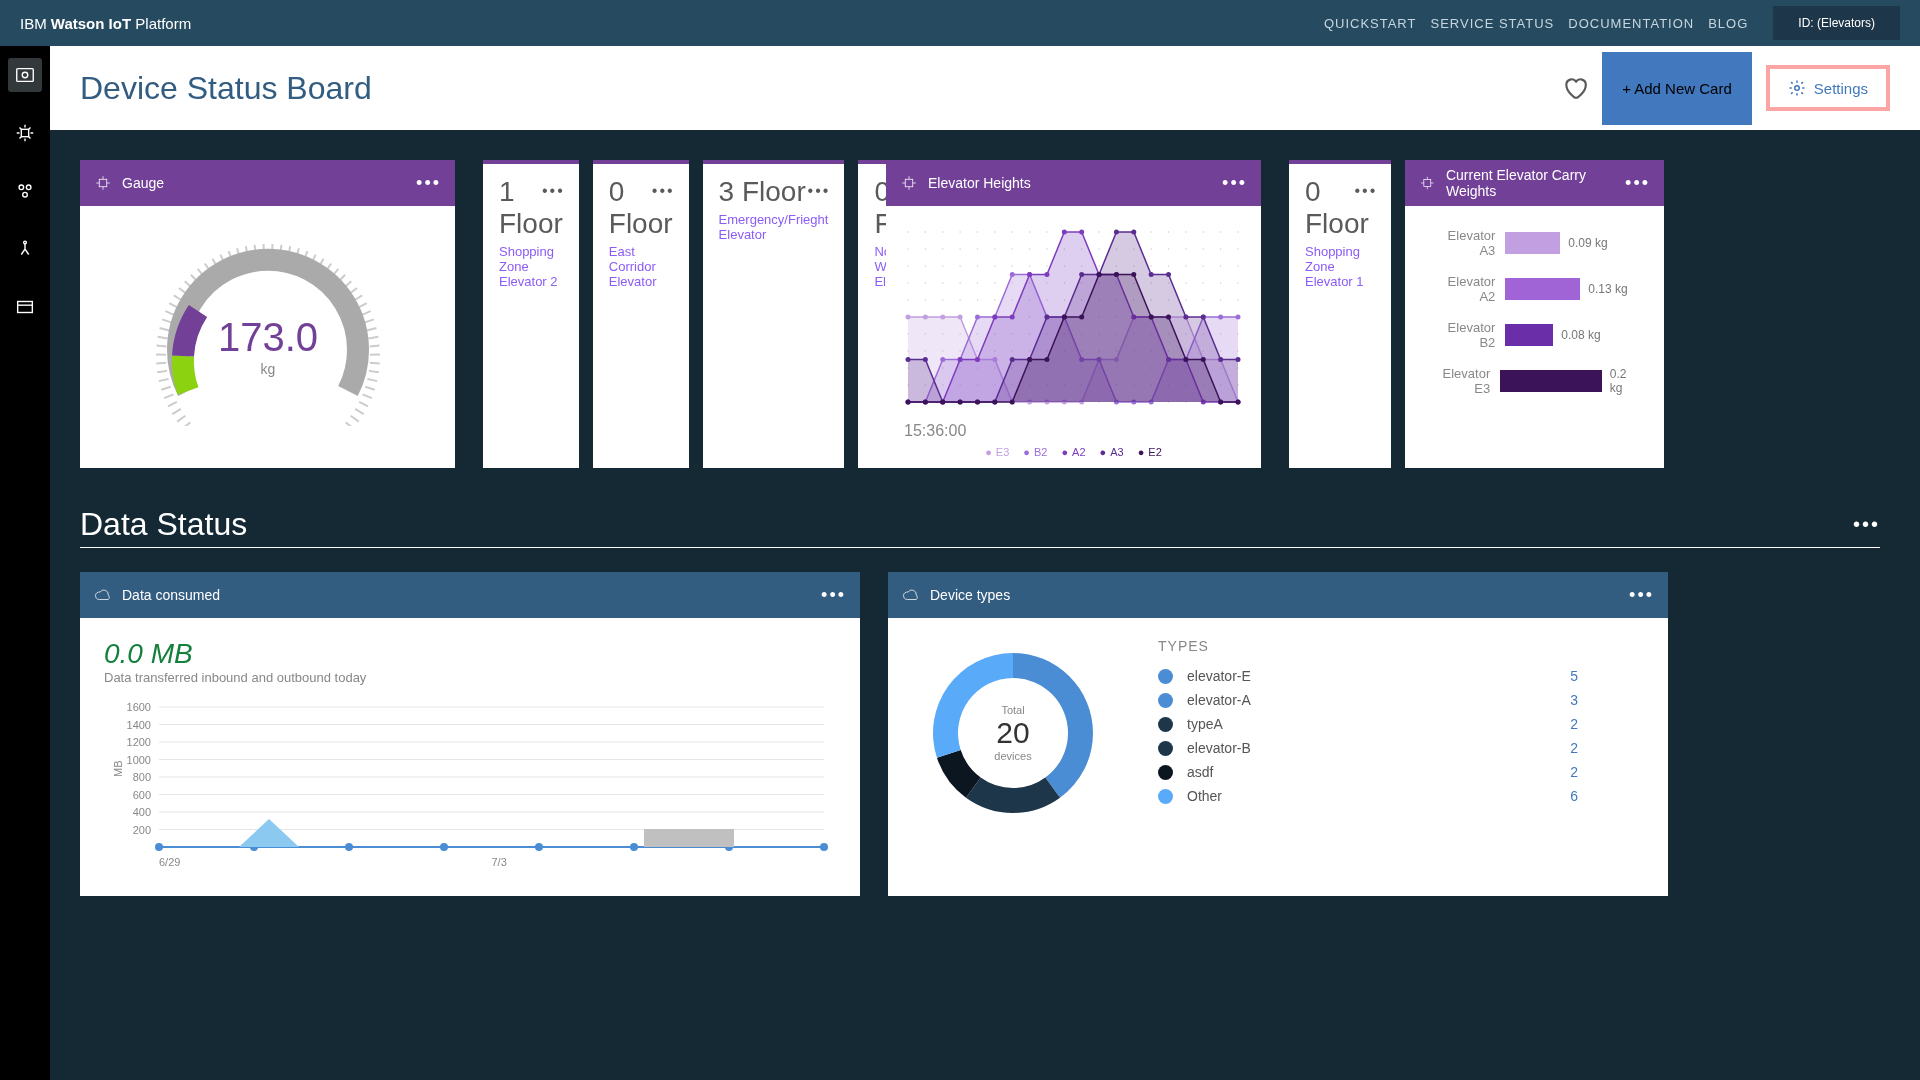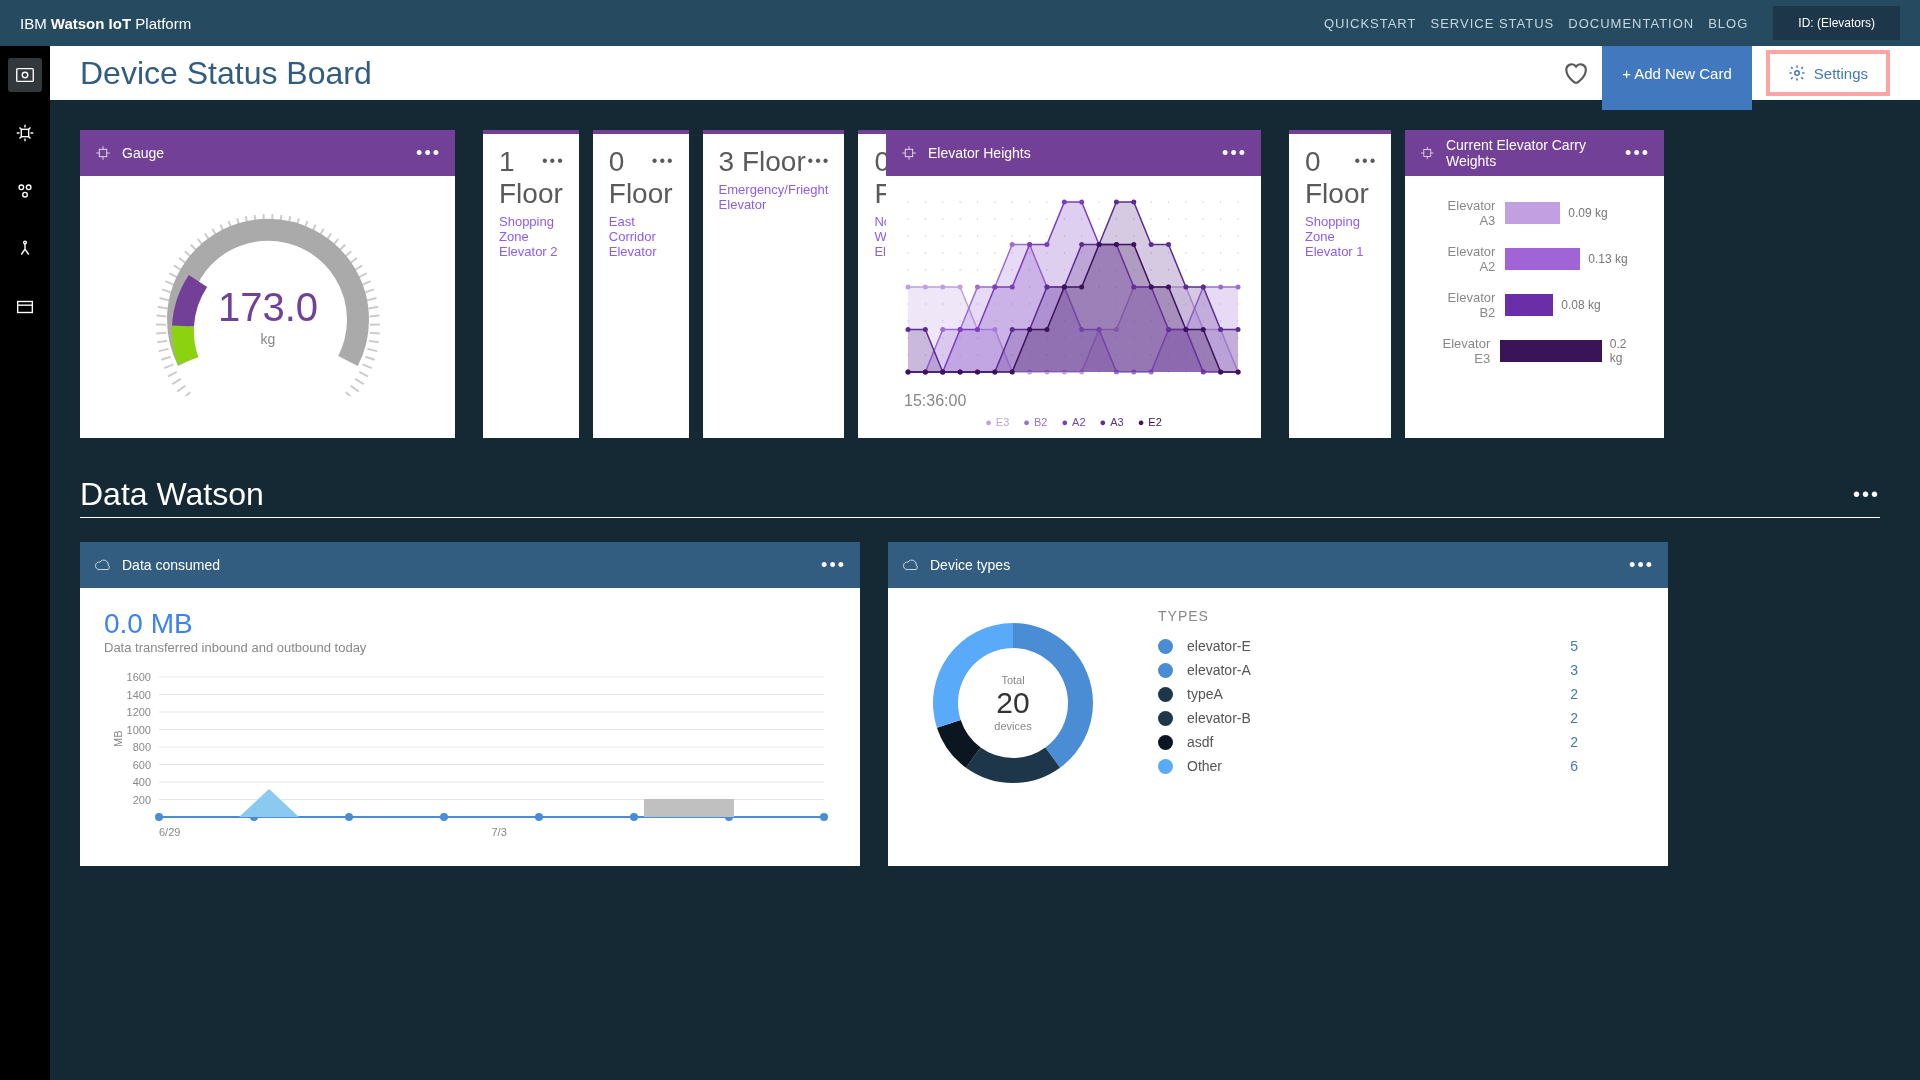--- a/index.html
+++ b/index.html
@@ -12,25 +12,25 @@
 .topnav a { color: #c7d6de; text-decoration: none; cursor: pointer; }
 .id-badge { background: #1d3649; padding: 10px 25px; font-size: 12px; margin-left: 25px; }
 
 .shell { display: flex; height: calc(100% - 46px); }
 .sidebar { width: 50px; background: #000; display: flex; flex-direction: column; align-items: center; padding-top: 12px; gap: 24px; }
 .sidebar .nav-icon { width: 34px; height: 34px; display: flex; align-items: center; justify-content: center; color: #fff; cursor: pointer; border-radius: 3px; }
 .sidebar .nav-icon.active { background: #33383b; }
 .sidebar svg { width: 22px; height: 22px; stroke: #fff; fill: none; stroke-width: 1.5; }
 
 .main { flex: 1; overflow: auto; }
-.header { background: #fff; height: 54px; display: flex; align-items: center; padding: 0 30px; }
+.header { background: #fff; height: 84px; display: flex; align-items: center; padding: 0 30px; }
 .header h1 { font-size: 32px; font-weight: 300; color: #325c80; }
 .header-actions { margin-left: auto; display: flex; align-items: center; gap: 14px; }
 .heart { width: 26px; height: 26px; cursor: pointer; }
-.btn-primary { background: #4178be; color: #ffffff; border: none; padding: 28px 20px; font-size: 15px; cursor: pointer; }
+.btn-primary { background: #4178be; color: #000000; border: none; padding: 28px 20px; font-size: 15px; cursor: pointer; }
 .btn-secondary { background: #fff; border: 4px solid #fca5a5; color: #4178be; padding: 10px 18px; font-size: 15px; cursor: pointer; display: flex; align-items: center; gap: 8px; }
 .gear { width: 18px; height: 18px; }
 
 .board { padding: 30px 40px 30px 30px; }
 .row1 { display: grid; grid-template-columns: 375px 375px 375px 375px; gap: 28px; }
 .col-stack { display: flex; gap: 14px; }
 
 .card { background: #fff; position: relative; }
 .card-head { background: #734098; height: 46px; display: flex; align-items: center; padding: 0 14px; color: #fff; font-size: 14px; }
 .card-head.blue { background: #325c80; }
@@ -59,21 +59,21 @@
 .carry-row .val { margin-left: 8px; color: #777; font-size: 12px; }
 
 .section-head { display: flex; align-items: center; margin-top: 38px; margin-bottom: 4px; }
 .section-head h2 { color: #fff; font-size: 32px; font-weight: 300; }
 .section-head .menu { margin-left: auto; color: #fff; cursor: pointer; letter-spacing: 2px; font-size: 20px; }
 .section-rule { border: none; border-top: 1px solid #fff; margin-bottom: 24px; }
 
 .row2 { display: grid; grid-template-columns: 780px 780px; gap: 28px; }
 
 .data-body { padding: 20px 24px; }
-.data-body .big { font-size: 28px; color: #3b82f6; font-weight: 300; }
+.data-body .big { font-size: 28px; color: #15803d; font-weight: 300; font-style: italic; }
 .data-body .sub { font-size: 13px; color: #888; margin-bottom: 12px; }
 
 .types-body { padding: 20px 30px; display: flex; gap: 50px; }
 .donut-wrap { position: relative; width: 190px; height: 190px; }
 .donut-center { position: absolute; inset: 0; display: flex; flex-direction: column; align-items: center; justify-content: center; }
 .donut-center .sm { font-size: 11px; color: #888; }
 .donut-center .num { font-size: 30px; color: #333; }
 .types-list { flex: 1; }
 .types-list h4 { font-size: 14px; color: #888; font-weight: 400; letter-spacing: 1px; margin-bottom: 10px; }
 .type-row { display: flex; align-items: center; padding: 4px 0; font-size: 14px; }
@@ -648,21 +648,21 @@
        <div class="lbl">Elevator E3</div>
        <div class="bar" style="width:110px;background:#3b1359"></div>
        <div class="val">0.2 kg</div>
      </div>
               </div>
           </div>
         </div>
       </div>
 
       <div class="section-head">
-        <h2>Data Watson</h2>
+        <h2>Data Status</h2>
         <span class="menu">•••</span>
       </div>
       <hr class="section-rule">
 
       <div class="row2">
         <div class="card">
           <div class="card-head blue">
             <svg viewBox="0 0 24 24">
                 <path d="M7 18a5 5 0 1 1 1-9.9A6 6 0 0 1 19 12a4 4 0 0 1 0 6z"></path>
               </svg>

